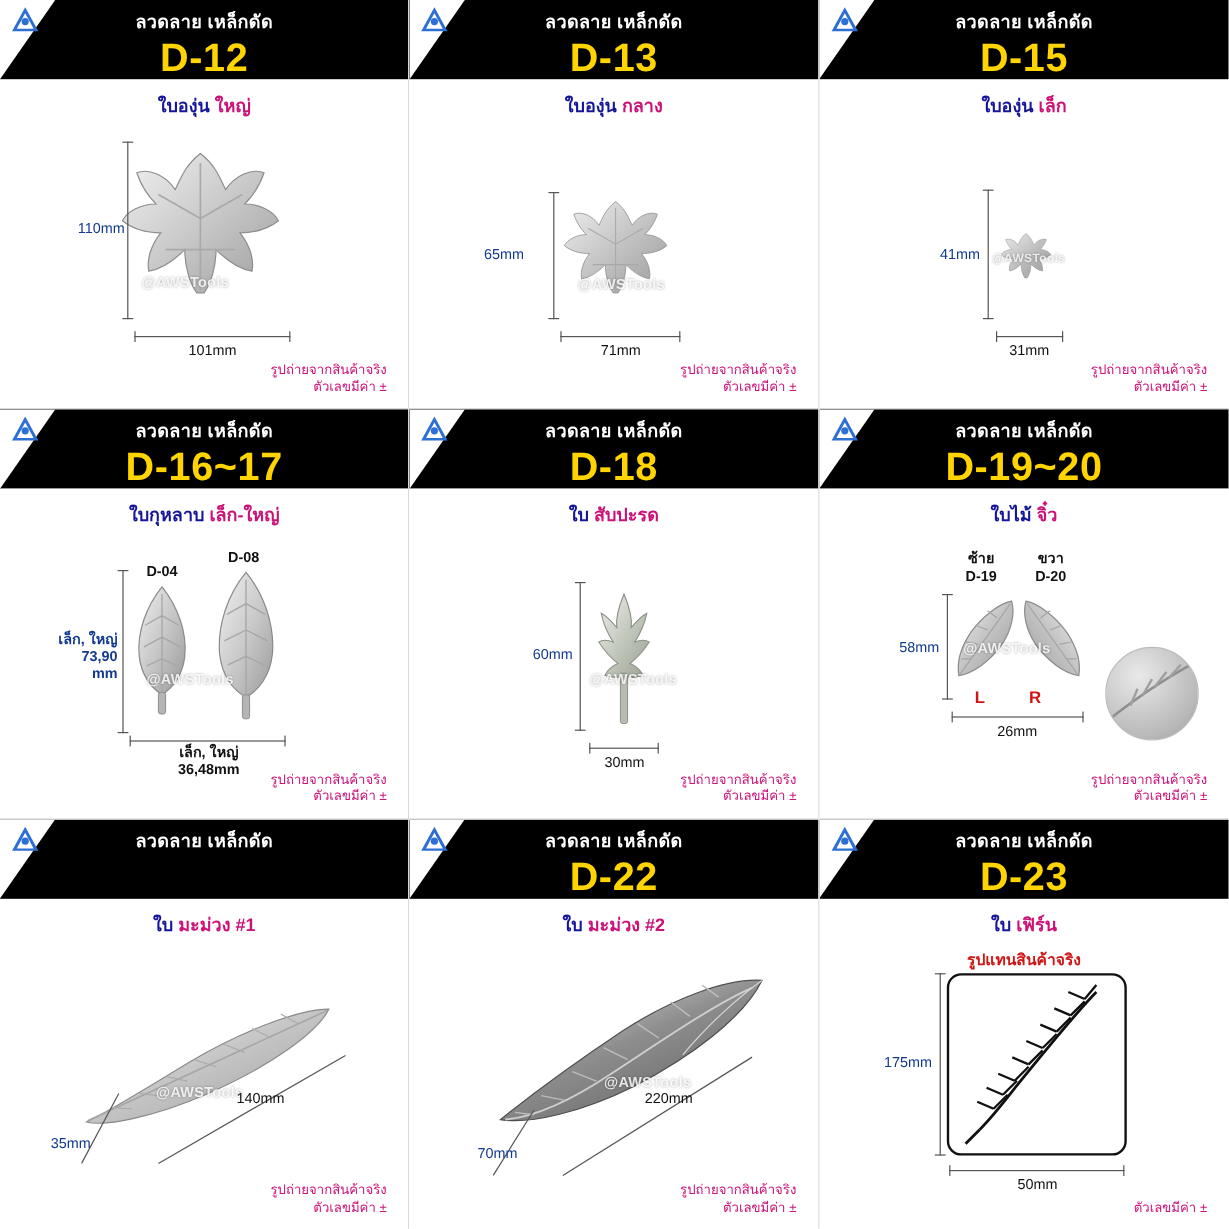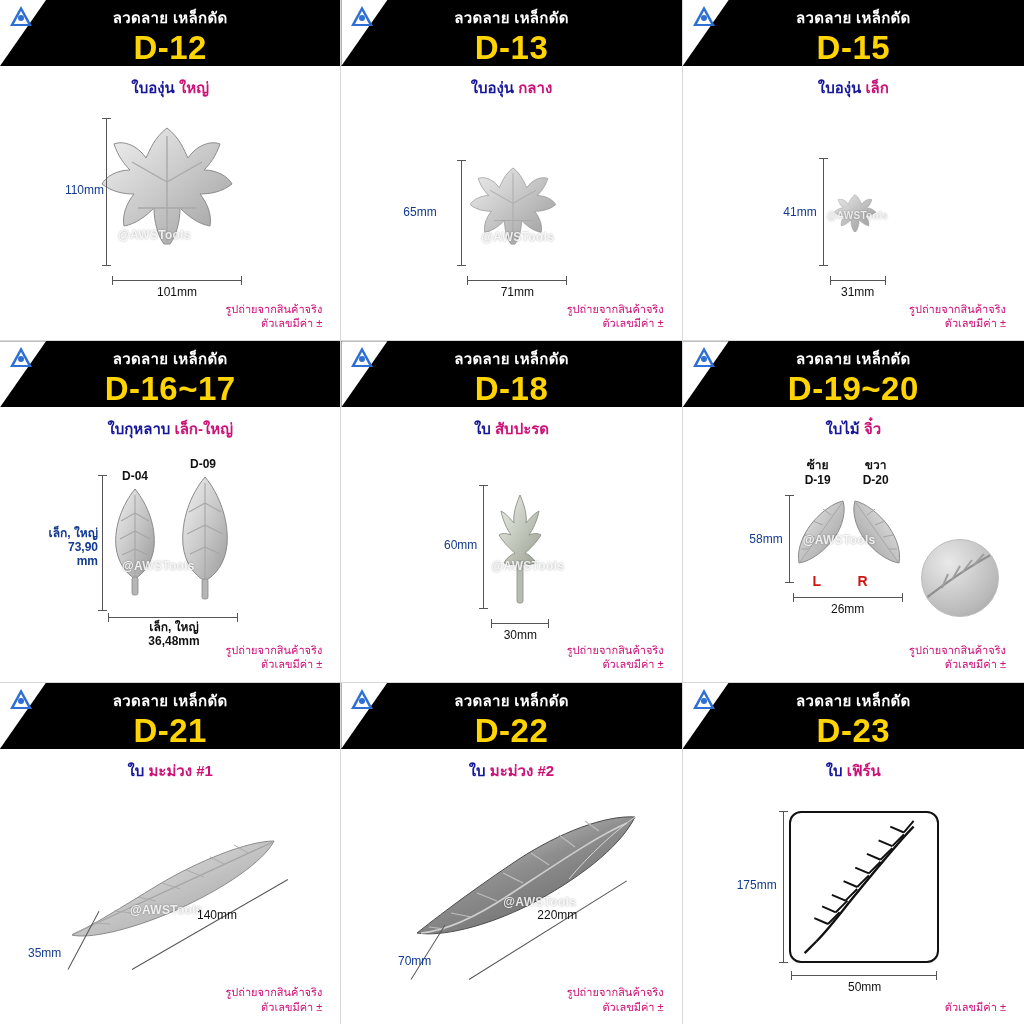--- a/index.html
+++ b/index.html
@@ -338,21 +338,21 @@
       <div class="hdr-top">
           <span class="hdr-title">ลวดลาย เหล็กดัด</span>
         </div>
       <div class="hdr-code">D-16~17</div>
     </div>
     <div class="body">
       <div class="subtitle"><span>ใบกุหลาบ </span><span class="alt">เล็ก-ใหญ่</span></div>
       <div class="stage">
 
         <div class="lbl" style="left:98px;top:28px;width:54px;">D-04</div>
-        <div class="lbl" style="left:166px;top:16px;width:54px;">D-09</div>
+        <div class="lbl" style="left:166px;top:16px;width:54px;">D-08</div>
 
         <div class="leaf" style="left:98px;top:46px;width:54px;height:110px;">
           <svg viewBox="0 0 54 110" width="54" height="110">
             <defs>
                 <linearGradient id="r1" x1="0" y1="0" x2="1" y2="1">
                   <stop offset="0" stop-color="#efefef"></stop>
                   <stop offset=".55" stop-color="#c2c2c2"></stop>
                   <stop offset="1" stop-color="#989898"></stop>
                 </linearGradient>
               </defs>
@@ -526,21 +526,20 @@
       <div class="logo">
         <svg width="30" height="30" viewBox="0 0 30 30">
             <polygon points="15,4 26,24 4,24" fill="#2e6fd4"></polygon>
             <polygon points="15,9 22,22 8,22" fill="#ffffff"></polygon>
             <circle cx="15" cy="16" r="3" fill="#2e6fd4"></circle>
           </svg>
       </div>
       <div class="hdr-top">
           <span class="hdr-title">ลวดลาย เหล็กดัด</span>
         </div>
-      <div class="hdr-code">D-21</div>
     </div>
     <div class="body">
       <div class="subtitle"><span>ใบ </span><span class="alt">มะม่วง #1</span></div>
       <div class="stage">
         <div class="leaf" style="left:48px;top:52px;width:230px;height:110px;">
           <svg viewBox="0 0 230 110" width="230" height="110">
             <defs>
                 <linearGradient id="mg1" x1="0" y1="0" x2="1" y2="1">
                   <stop offset="0" stop-color="#f0f0f0"></stop>
                   <stop offset=".5" stop-color="#c4c4c4"></stop>
@@ -551,21 +550,21 @@
             <path d="M215 7 L15 99" stroke="#a5a5a5" stroke-width="1.3" fill="none"></path>
             <path d="M190 18 L176 10 M168 30 L152 22 M146 42 L128 35 M122 54 L104 48 M98 66 L80 62 M74 78 L56 76 M52 89 L36 88" stroke="#ababab" stroke-width="1" fill="none"></path>
           </svg>
         </div>
         <div class="wm" style="left:120px;top:120px;">@AWSTools</div>
 
         <div class="dline" style="left:122px;top:186px;width:180px;transform:rotate(-30deg);"></div>
         <div class="dim" style="left:172px;top:126px;width:70px;">140mm</div>
 
         <div class="dline" style="left:58px;top:186px;width:66px;transform:rotate(-62deg);"></div>
-        <div class="dim blue" style="left:18px;top:164px;width:62px;text-align:left;">35mm</div>
+        <div class="dim blue" style="left:18px;top:164px;width:62px;text-align:center;">35mm</div>
 
         <div class="note">
           <div>รูปถ่ายจากสินค้าจริง</div>
           <div class="l2">ตัวเลขมีค่า ±</div>
         </div>
       </div>
     </div>
   </div>
 
   <div class="cell">
@@ -628,20 +627,21 @@
           </svg>
       </div>
       <div class="hdr-top">
           <span class="hdr-title">ลวดลาย เหล็กดัด</span>
         </div>
       <div class="hdr-code">D-23</div>
     </div>
     <div class="body">
       <div class="subtitle"><span>ใบ </span><span class="alt">เฟิร์น</span></div>
       <div class="stage">
+        <div class="photo-cap" style="top:6px;">รูปแทนสินค้าจริง</div>
 
         <div class="photo-box" style="left:96px;top:28px;width:150px;height:152px;">
           <svg viewBox="0 0 150 152" width="146" height="148">
             <path d="M126 14 C110 30 84 62 58 94 C44 112 34 124 26 132" stroke="#111" stroke-width="2.4" fill="none"></path>
             <g stroke="#111" stroke-width="2" fill="none">
               <path d="M116 20 L126 8 M116 20 L102 14"></path>
               <path d="M104 34 L116 22 M104 34 L90 28"></path>
               <path d="M92 48 L104 36 M92 48 L78 42"></path>
               <path d="M80 62 L92 50 M80 62 L66 56"></path>
               <path d="M68 76 L80 64 M68 76 L54 70"></path>

